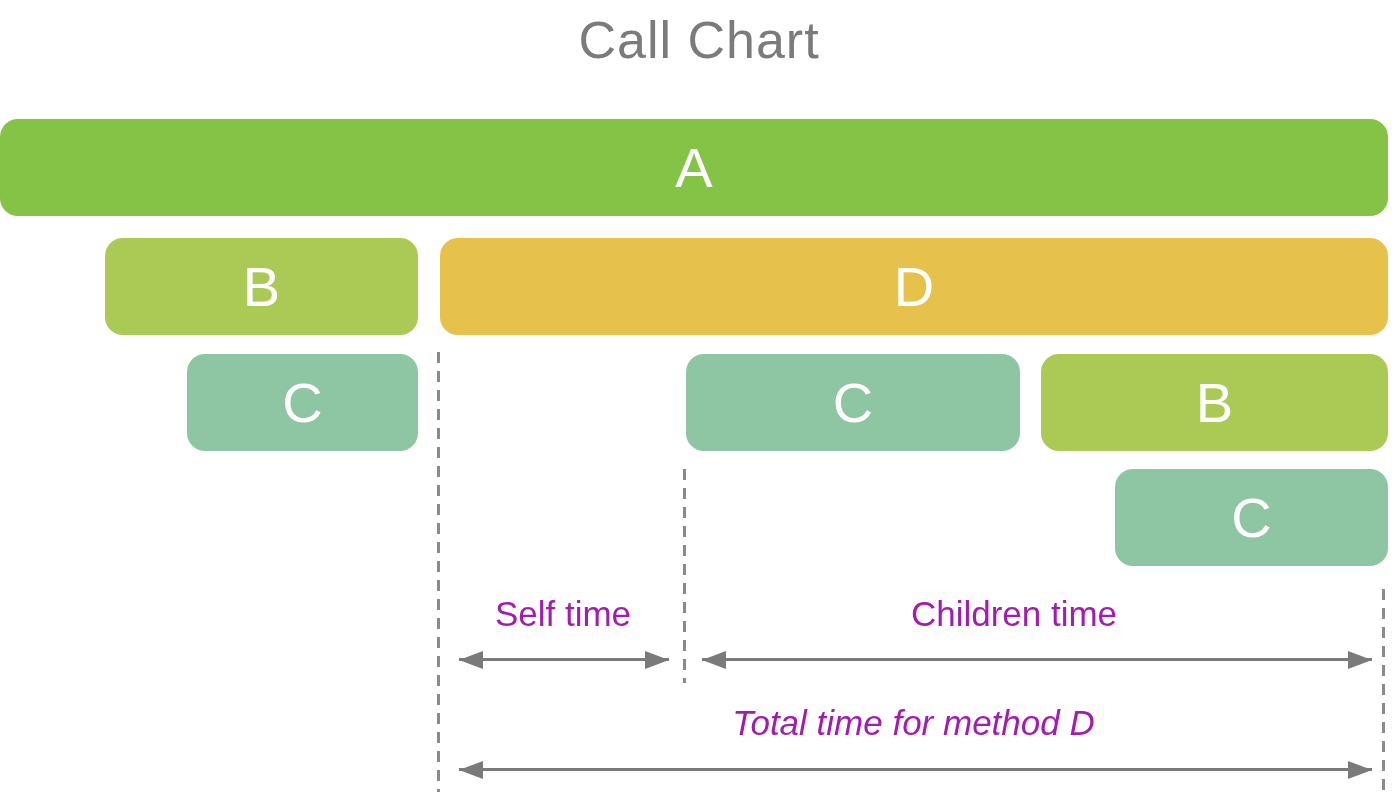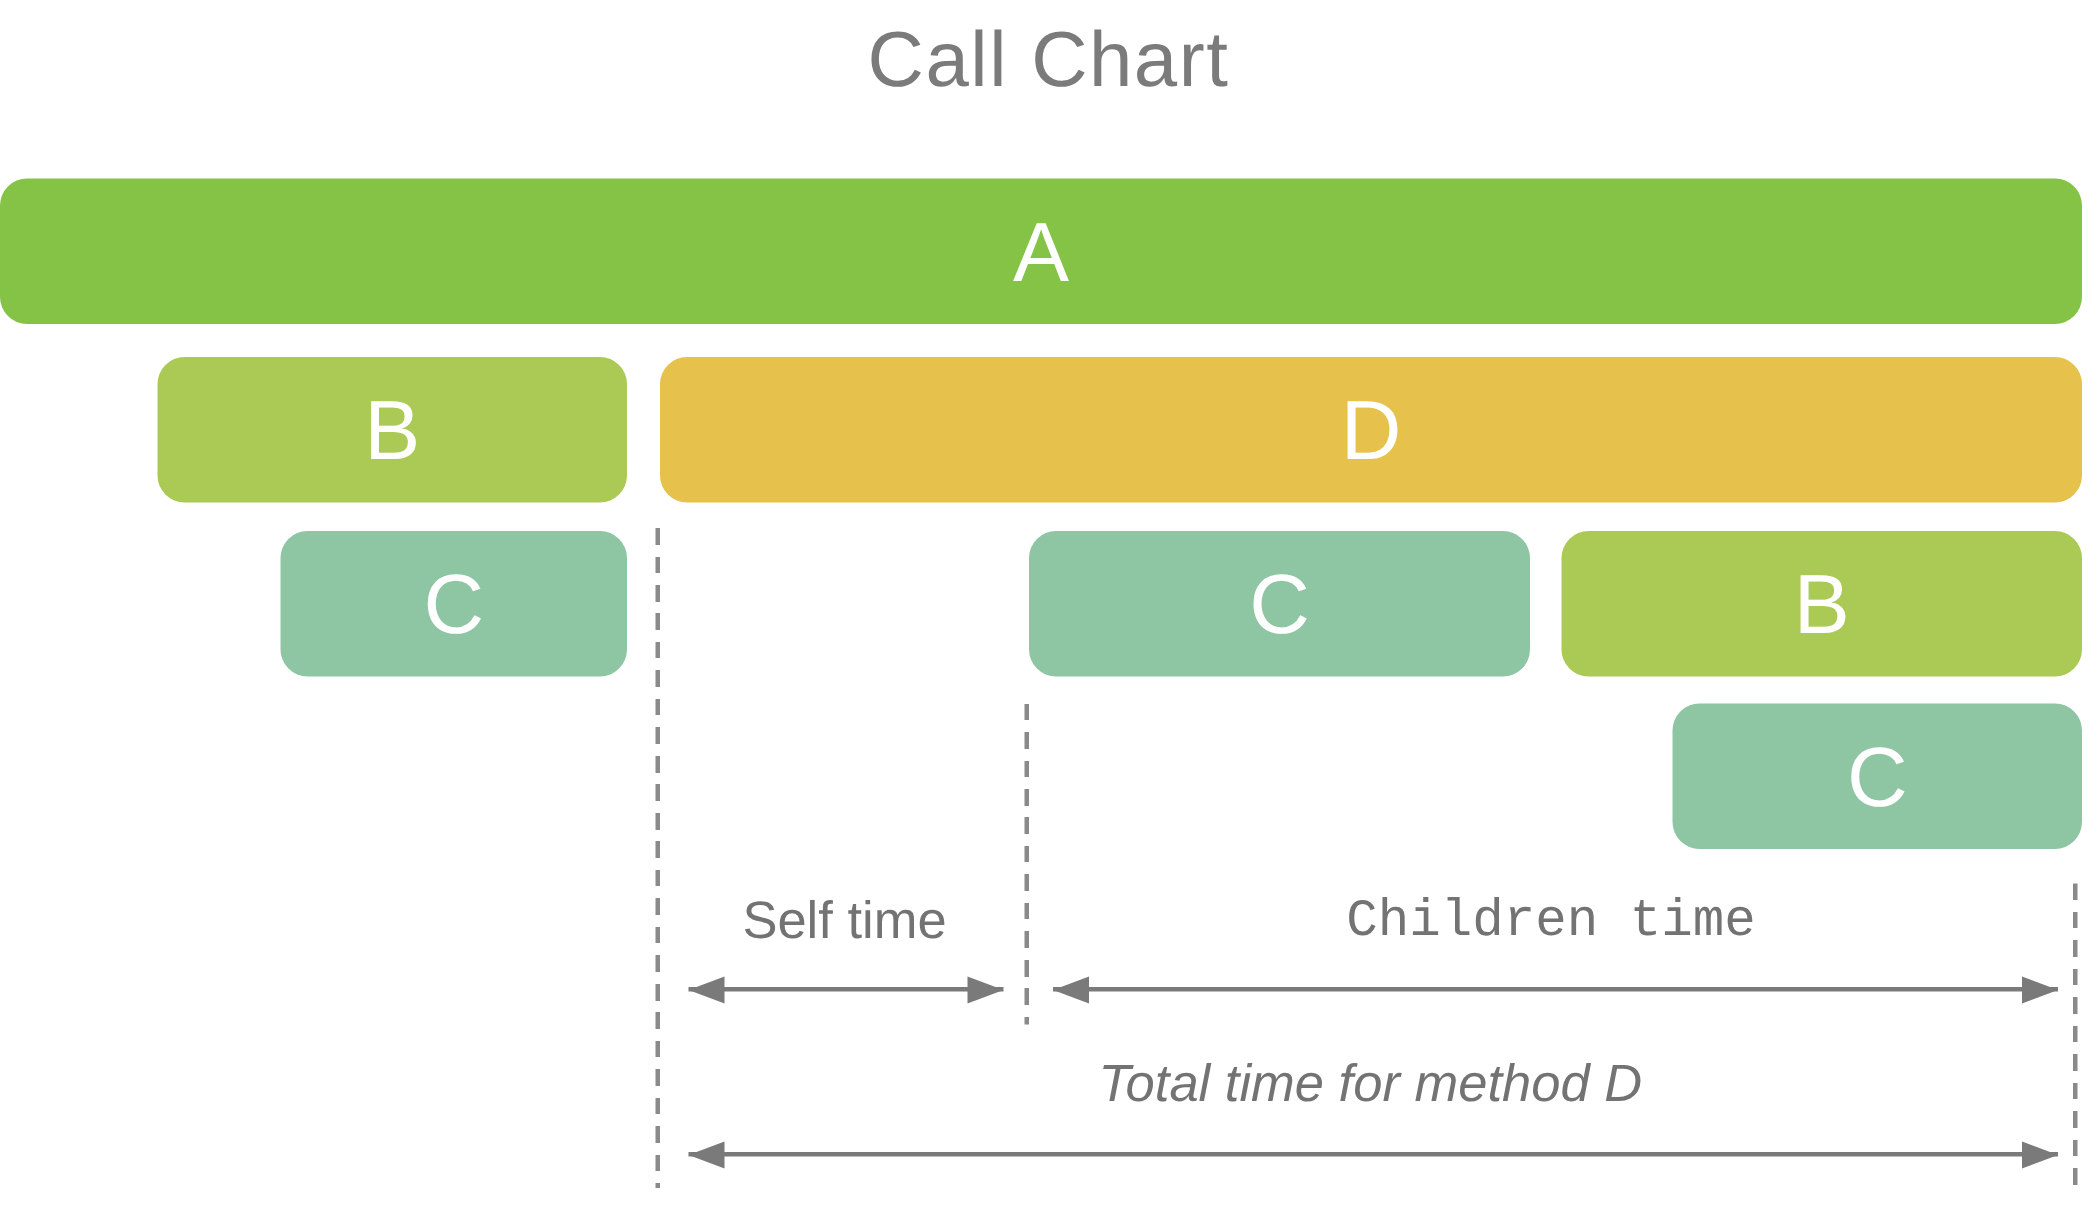--- a/index.html
+++ b/index.html
@@ -66,25 +66,25 @@
   .arrow::before { left: 0;  border-right: 24px solid #7a7a7a; }
   .arrow::after  { right: 0; border-left: 24px solid #7a7a7a; }
   .arrow-self     { left: 459px; top: 658px; width: 210px; }
   .arrow-children { left: 702px; top: 658px; width: 670px; }
   .arrow-total    { left: 459px; top: 768px; width: 913px; }
   .annot {
     position: absolute;
     text-align: center;
     font-size: 35px;
     font-weight: 300;
-    color: #737373;
+    color: #a21caf;
     white-space: nowrap;
   }
   .annot-self     { left: 439px; top: 594px; width: 248px; }
-  .annot-children { left: 684px; top: 594px; width: 700px; font-family: Liberation Mono, monospace; }
+  .annot-children { left: 664px; top: 594px; width: 700px; }
   .annot-total    { left: 439px; top: 703px; width: 949px; font-style: italic; }
 </style>
 </head>
 <body>
 
 <div class="stage">
 
   <div class="chart-title">Call Chart</div>
 
   <div class="bar bar-a" style="background: rgb(132, 195, 70);">A</div>

